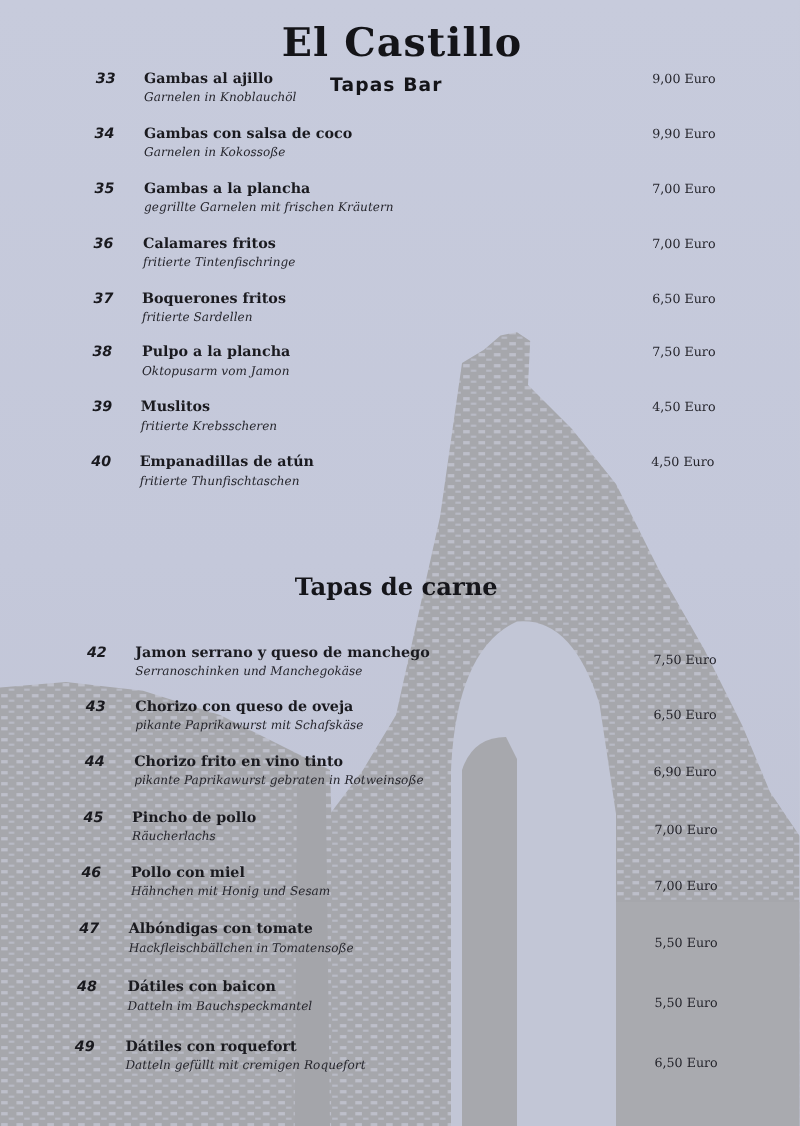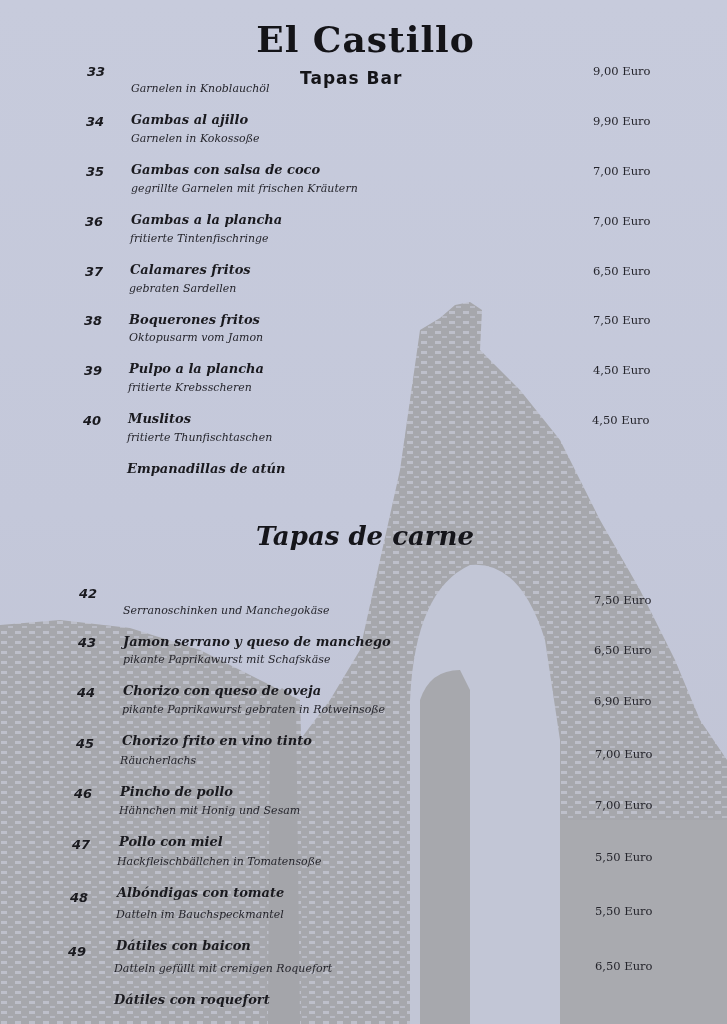--- a/index.html
+++ b/index.html
@@ -19,32 +19,31 @@
       position: absolute; left: 0; width: 727px; text-align: center;
       top: 18px; font-family: "DejaVu Serif", serif; font-weight: bold;
       font-size: 36px; letter-spacing: 1px; color: #141418;
       padding-left: 2px;
     }
     .subtitle {
       position: absolute; left: 300px; top: 68px; font-family: "DejaVu Sans", sans-serif;
       font-weight: bold; font-size: 17px; color: #141418; letter-spacing: 1px;
     }
     .section-title {
-      position: absolute; left: 256px; top: 521px;
-      font-style: italic; font-weight: bold; font-size: 26px; color: #15151a;
+      position: absolute; left: 268px; top: 521px;
+      font-weight: bold; font-size: 22px; color: #15151a;
     }
     .item { position: absolute; left: 0; width: 727px; height: 40px; text-align: right; }
     .item .num {
       position: absolute; font-style: italic; font-weight: bold; font-size: 13px;
       font-family: "DejaVu Sans", sans-serif;
     }
     .item .name {
-      position: absolute; font-style: italic; font-weight: bold; font-size: 13px;
+      position: absolute; font-weight: bold; font-size: 13px;
       white-space: nowrap;
-      margin-top: 48px;
     }
     .item .desc {
       position: absolute; font-style: italic; font-size: 11px; white-space: nowrap;
       color: #25252c; top: 18px;
     }
     .item .price {
       position: absolute; font-size: 11.5px; white-space: nowrap;
       color: #25252c;
     }
   </style>
@@ -98,21 +97,21 @@
   </div>
   <div class="item" style="top:214px">
     <span class="num" style="left:85px">36</span>
     <span class="name" style="left:130px">Calamares fritos</span>
     <span class="desc" style="left:130px">fritierte Tintenfischringe</span>
     <span class="price" style="left:593px">7,00 Euro</span>
   </div>
   <div class="item" style="top:264px">
     <span class="num" style="left:85px">37</span>
     <span class="name" style="left:129px">Boquerones fritos</span>
-    <span class="desc" style="left:129px">gebraten Sardellen</span>
+    <span class="desc" style="left:129px">fritierte Sardellen</span>
     <span class="price" style="left:593px">6,50 Euro</span>
   </div>
   <div class="item" style="top:313px">
     <span class="num" style="left:84px">38</span>
     <span class="name" style="left:129px">Pulpo a la plancha</span>
     <span class="desc" style="left:129px">Oktopusarm vom Jamon</span>
     <span class="price" style="left:593px">7,50 Euro</span>
   </div>
   <div class="item" style="top:363px">
     <span class="num" style="left:84px">39</span>

